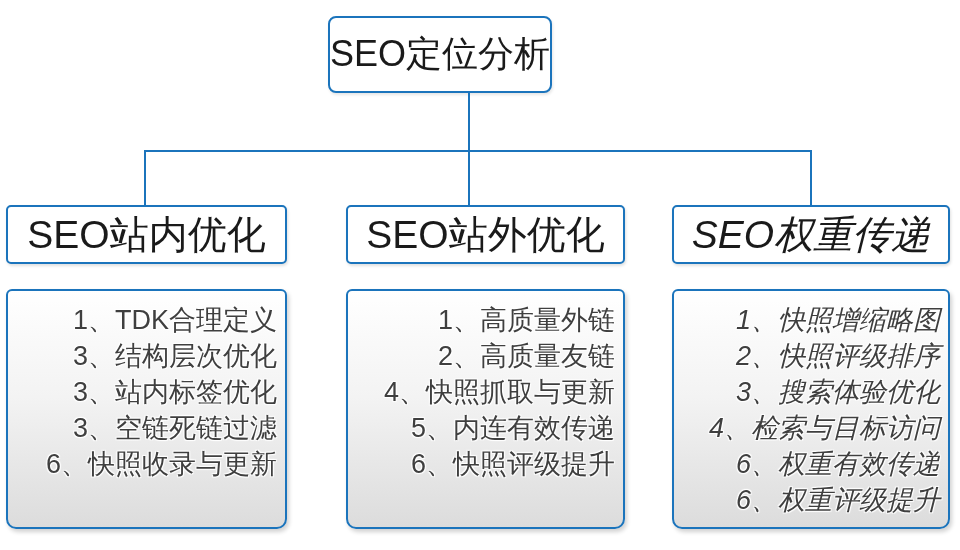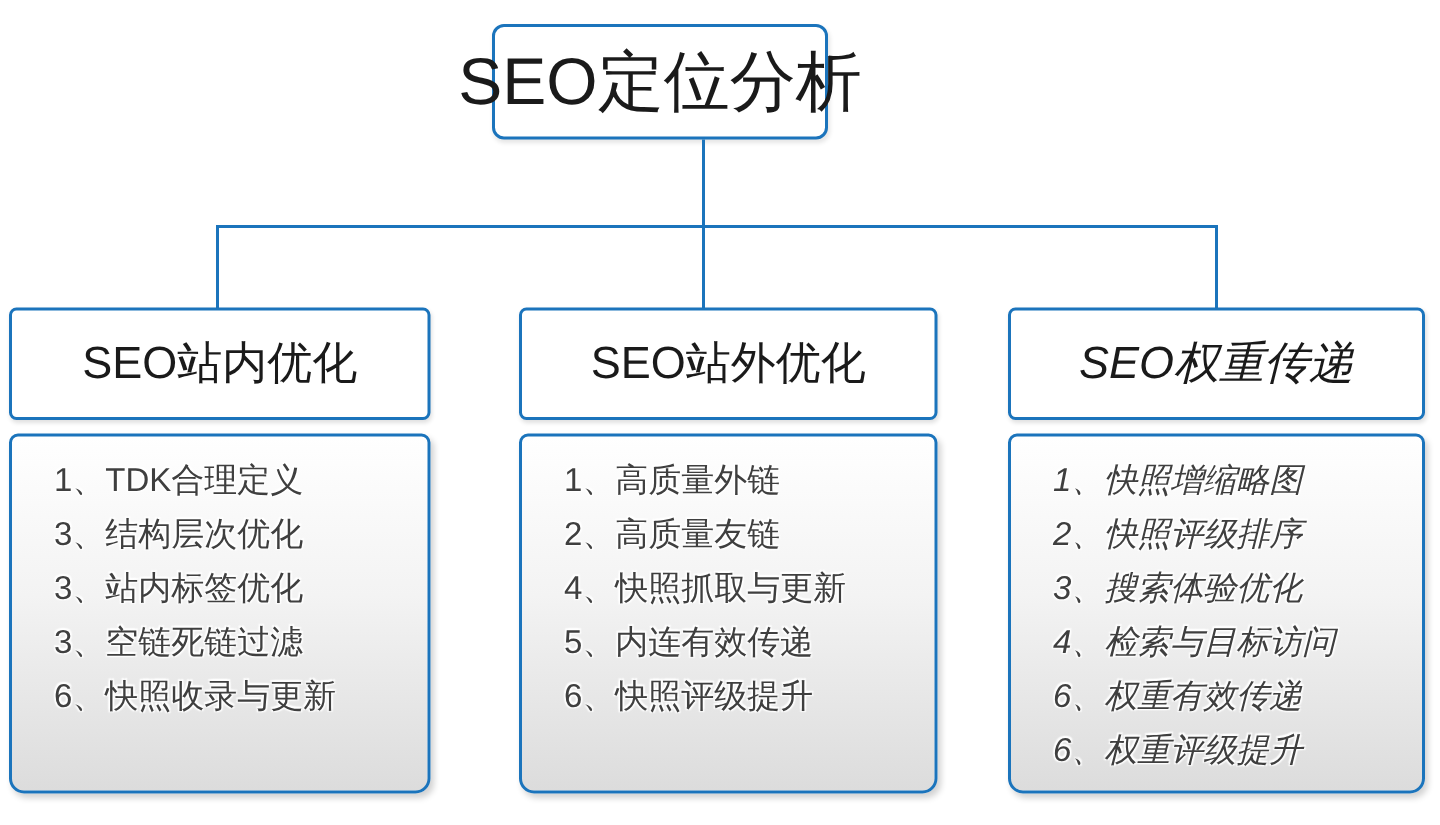--- a/index.html
+++ b/index.html
@@ -36,52 +36,53 @@
     border: 2px solid #1b74bc;
     display: flex;
     align-items: center;
     justify-content: center;
     color: #1a1a1a;
   }
   .root-node {
     left: 328px; top: 16px;
     width: 224px; height: 77px;
     border-radius: 8px;
-    font-size: 44px;
+    font-size: 36px;
     box-shadow: 1px 2px 3px rgba(0,0,0,0.10);
   }
   .col-header {
-    top: 205px; height: 75px;
+    top: 205px; height: 59px;
     border-radius: 5px;
-    font-size: 30px;
+    font-size: 39px;
     box-shadow: 1px 2px 3px rgba(0,0,0,0.12);
     z-index: 2;
   }
   .panel {
     position: absolute;
     top: 289px; height: 240px;
     box-sizing: border-box;
     border: 2px solid #1b74bc;
     border-radius: 6px 6px 10px 10px;
     background: linear-gradient(180deg, #ffffff 0%, #f3f3f3 45%, #dcdcdc 100%);
     box-shadow: 2px 3px 4px rgba(0,0,0,0.18);
     padding: 11px 8px 0 28px;
     z-index: 1;
   }
   .col1 { left: 6px;   width: 281px; }
   .col2 { left: 330px; width: 279px; margin-left: 16px; }
   .col3 { left: 672px; width: 278px; font-style: italic; }
 
   .list-item {
-    font-size: 22px;
+    font-size: 27px;
     line-height: 36px;
     color: #3f3f3f;
     white-space: nowrap;
     text-shadow: -1px -1px 1px #ffffff, 1px -1px 1px #ffffff,
                  -1px  1px 1px #ffffff, 1px  1px 1px #ffffff;
+    text-align: right;
   }
   .node span { white-space: nowrap; }
 </style>
 </head>
 <body>
 
 <div class="canvas">
 
   <div class="node root-node">
     <span>SEO定位分析</span>

